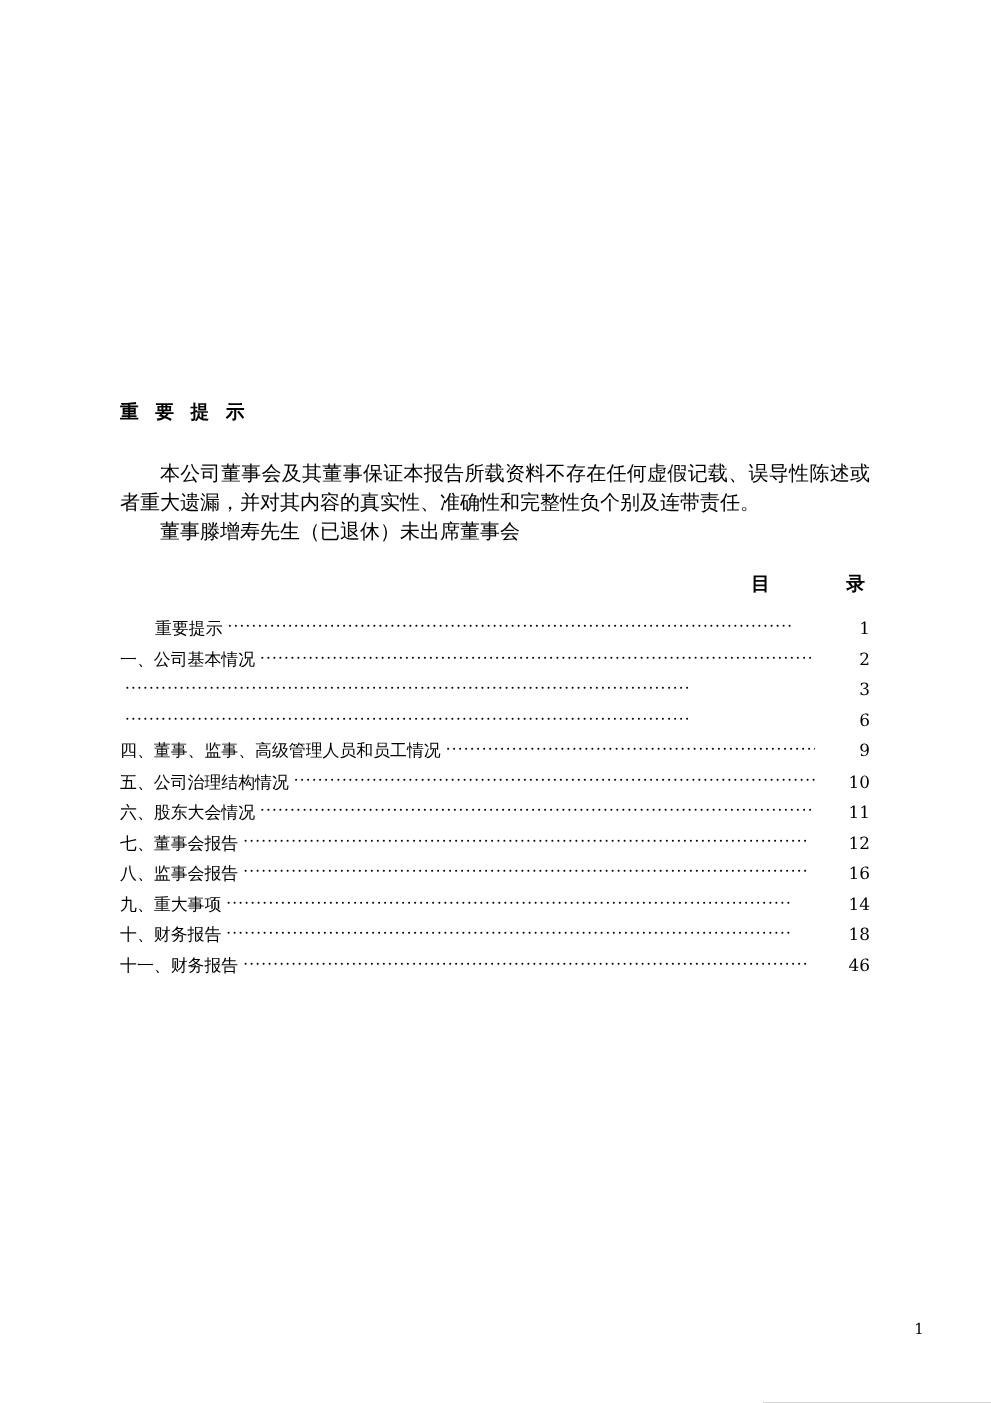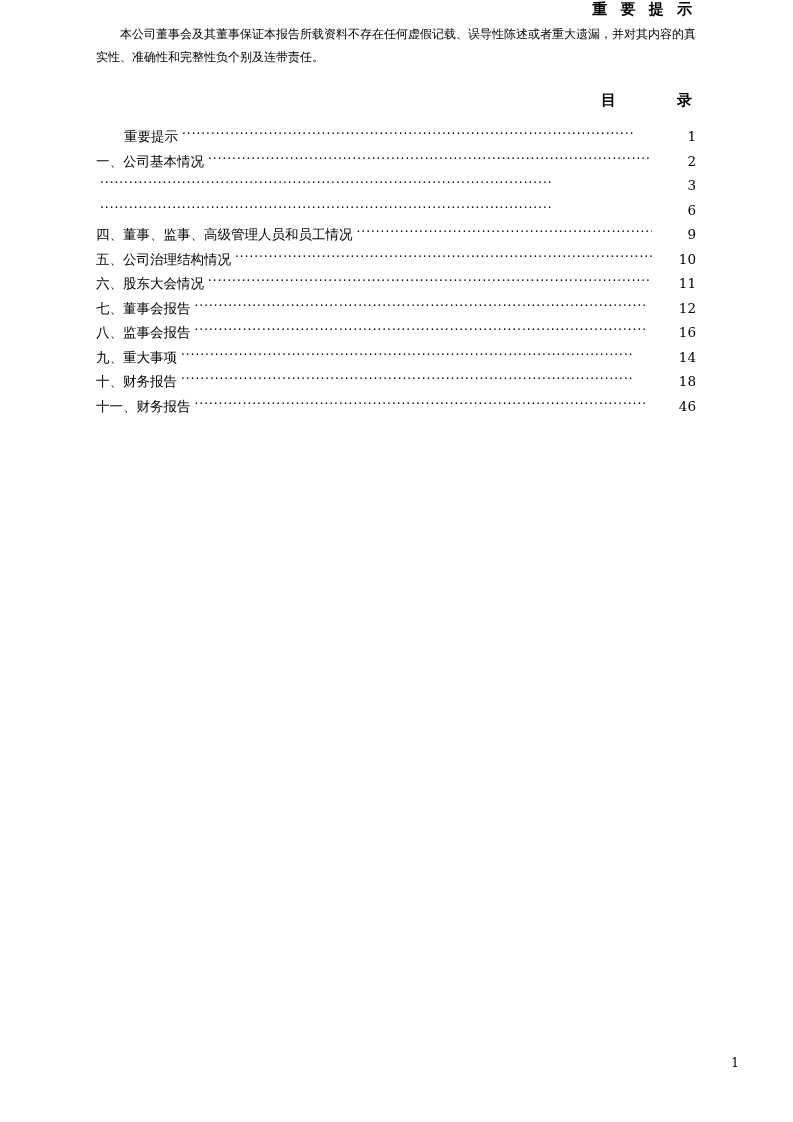--- a/index.html
+++ b/index.html
@@ -20,29 +20,30 @@
   }
   .content {
     position: absolute;
     left: 96px;
     top: 0;
     width: 600px;
   }
 
   
   .notice-title {
-    text-align: right;
+    margin-top: 320px;
+    text-align: left;
     font-size: 15px;
     font-weight: bold;
     letter-spacing: 4px;
     font-family: "DejaVu Serif", "Liberation Serif", serif;
   }
   .notice-body {
-    margin-top: 4px;
-    font-size: 12px;
+    margin-top: 28px;
+    font-size: 16px;
     line-height: 23px;
     text-align: justify;
     text-justify: inter-ideograph;
   }
   .notice-body p {
     margin: 0;
     text-indent: 2em;
   }
 
   
@@ -96,20 +97,21 @@
 </head>
 <body>
 
 <div class="page">
   <div class="content">
 
     <div class="notice-title">重 要 提 示</div>
 
     <div class="notice-body">
       <p>本公司董事会及其董事保证本报告所载资料不存在任何虚假记载、误导性陈述或者重大遗漏，并对其内容的真实性、准确性和完整性负个别及连带责任。</p>
+      <p>董事滕增寿先生（已退休）未出席董事会</p>
     </div>
 
     <div class="toc-title">目　　　录</div>
 
     <div class="toc">
 
       <div class="toc-row" style="padding-left:28px;">
         <span class="toc-label">重要提示</span>
         <span class="toc-dots">······························································································</span>
         <span class="toc-page">1</span>

